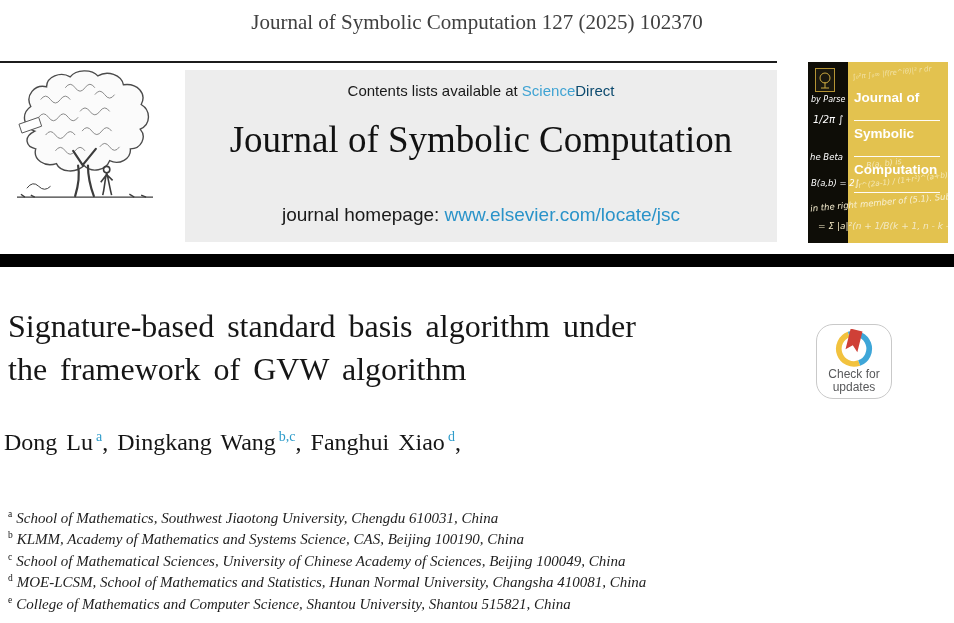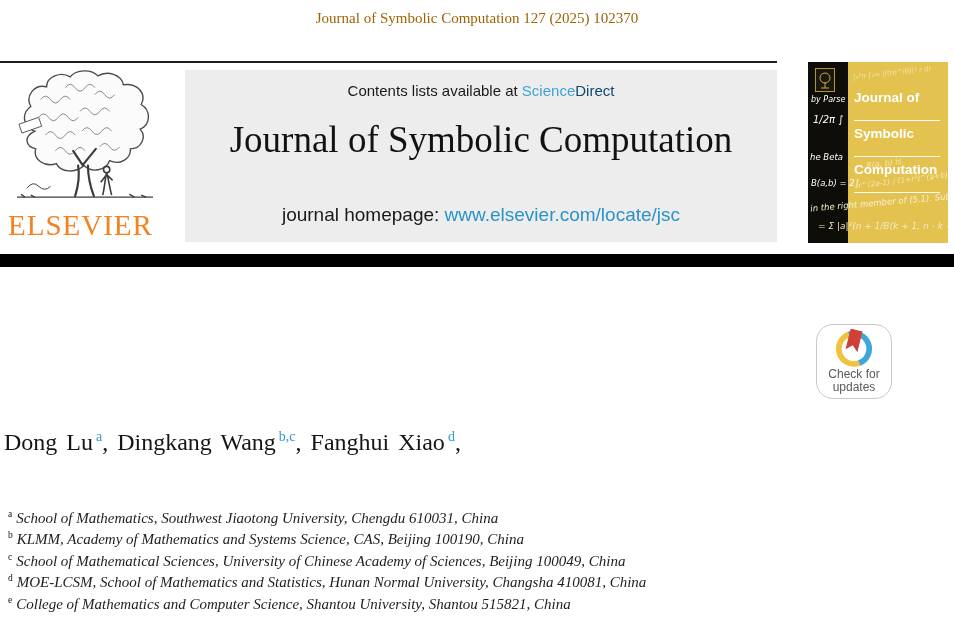--- a/index.html
+++ b/index.html
@@ -1,21 +1,21 @@
 <!DOCTYPE html>
 <html><head>
 <meta charset="utf-8">
 <style>
   html,body{margin:0;padding:0;background:#fff;}
   body{width:954px;height:623px;position:relative;overflow:hidden;
        font-family:"Liberation Serif",serif;color:#1b1b1b;}
 
   
   .citation{position:absolute;top:10px;left:0;width:954px;text-align:center;
-            font-size:15px;color:#a16207;}
+            font-size:21px;color:#404040;}
 
   
   .toprule{position:absolute;top:61px;left:0;width:777px;height:2px;background:#1c1c1c;}
 
   
   .logo-block{position:absolute;left:8px;top:70px;width:156px;height:172px;}
   .logo-block svg{display:block;margin-left:2px;}
   .wordmark{position:absolute;left:0;bottom:0;font-size:29px;letter-spacing:1px;
             color:#f58220;font-family:"Liberation Serif",serif;}
 
@@ -105,21 +105,20 @@
       <circle cx="97" cy="101" r="3.2"></circle>
       <path d="M97,104 C95,112 95,119 93,127 M97,104 C99,112 100,119 102,127 M97,106 L91,114 M97,106 L103,112"></path>
     </g>
     <g stroke="#3c3c3c" stroke-width="1.3" fill="none">
       <path d="M6,129 L144,129"></path>
       <path d="M10,126 l4,3 M20,127 l4,2 M120,126 l5,3 M132,127 l5,2"></path>
       <path d="M16,120 q6,-8 12,-2 q6,6 12,0" stroke-width="1"></path>
     </g>
     <path d="M8,55 l20,-7 l3,9 l-20,7 z" fill="#ffffff" stroke="#555" stroke-width="1"></path>
   </svg>
-  <div class="wordmark">ELSEVIER</div>
 </div>
 
 <div class="graybox">
   <div class="contents-line">
     <span>Contents lists available at </span><span class="sd1">Science</span><span class="sd2">Direct</span>
   </div>
   <div class="jtitle">Journal of Symbolic Computation</div>
   <div class="homepage-line">
     <span>journal homepage: </span><span class="url">www.elsevier.com/locate/jsc</span>
   </div>
@@ -144,20 +143,22 @@
   <div class="cover-title">
     <div>Journal of</div>
     <div>Symbolic</div>
     <div>Computation</div>
   </div>
 </div>
 
 <div class="blackbar"></div>
 
 <div class="article-title">
+  <div>Signature-based standard basis algorithm under</div>
+  <div>the framework of GVW algorithm</div>
 </div>
 
 <div class="crossmark">
   <svg width="38" height="38" viewBox="0 0 100 100">
     <g transform="rotate(-20 50 52)">
       <path d="M50,12 A40,40 0 0,0 50,92" stroke="#f2c23e" stroke-width="15" fill="none"></path>
       <path d="M50,92 A40,40 0 0,0 50,12" stroke="#3ea6d8" stroke-width="15" fill="none"></path>
     </g>
     <g transform="rotate(14 50 30)">
       <path d="M34,2 h32 v56 l-16,-15 l-16,15 z" fill="#cf4037"></path>

